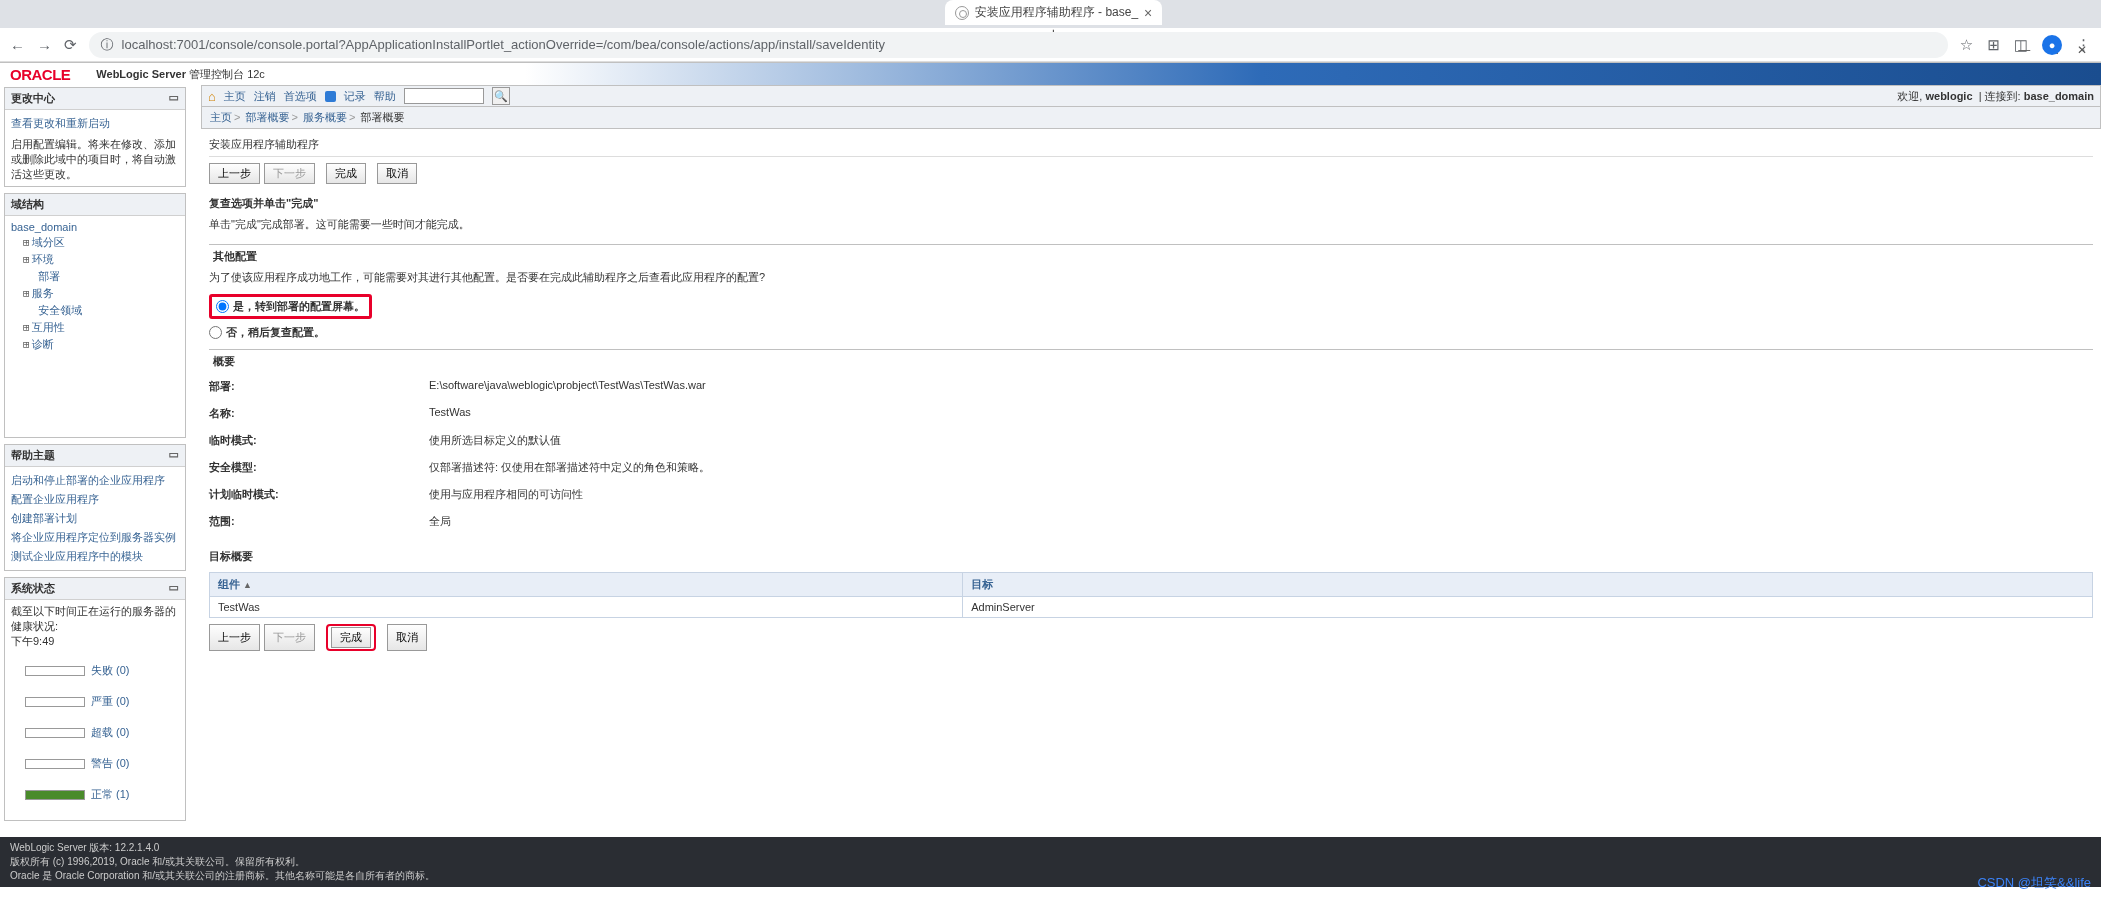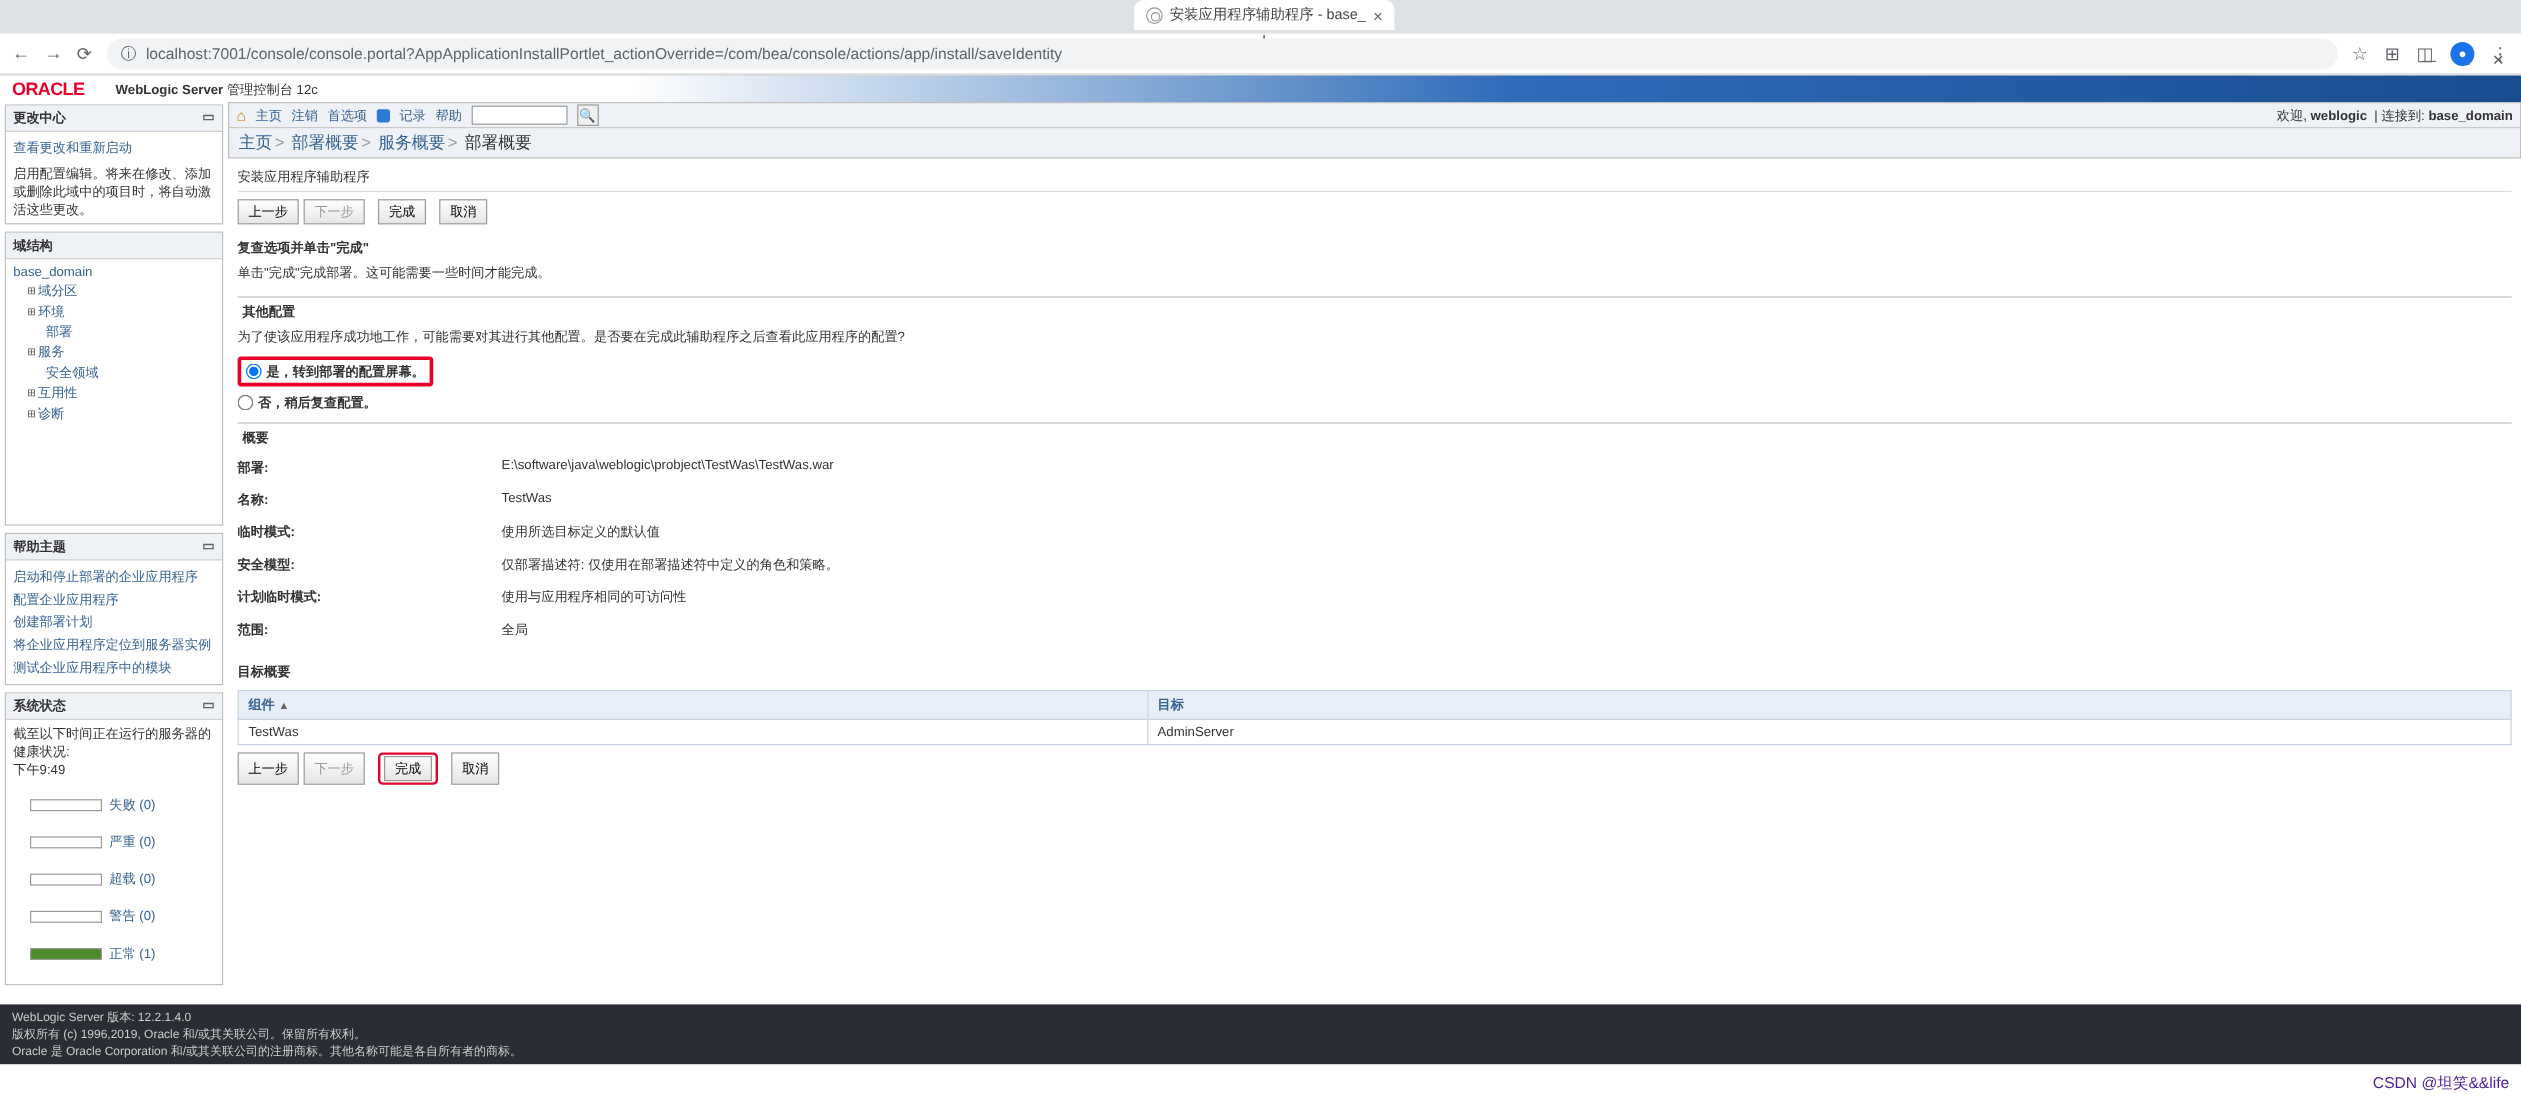--- a/index.html
+++ b/index.html
@@ -22,21 +22,21 @@
 .addr-right { display: flex; gap: 14px; align-items: center; color: #5f6368; font-size: 15px; }
 .avatar { width: 20px; height: 20px; background: #1a73e8; border-radius: 50%; display: flex; align-items: center; justify-content: center; color: #fff; font-size: 11px; }
 
 
 .ora-header { height: 22px; background: linear-gradient(to right, #fff 0%, #fff 25%, #2e6bb8 60%, #1a4d8f 100%); display: flex; align-items: center; padding-left: 10px; gap: 26px; }
 .ora-logo { color: #e8002a; font-weight: bold; font-size: 15px; letter-spacing: -0.5px; }
 .ora-title { font-size: 11px; color: #333; }
 .ora-title b { font-weight: bold; }
 
 
-.layout { display: flex; }
+.layout { display: flex; gap: 11px; }
 .left-col { width: 190px; padding: 2px 4px; }
 .panel { border: 1px solid #c0c0c0; margin-bottom: 6px; background: #fff; }
 .panel-h { background: #eef1f5; border-bottom: 1px solid #d0d0d0; padding: 3px 6px; font-weight: bold; font-size: 11px; display: flex; justify-content: space-between; }
 .panel-h .min { color: #666; font-size: 11px; }
 .panel-b { padding: 4px 6px; font-size: 11px; }
 .panel-b a { color: #376393; text-decoration: none; display: block; padding: 2px 0; }
 .tree-item { color: #376393; padding: 1px 0; }
 .tree-item .pm { color: #666; margin-right: 2px; font-family: monospace; }
 .tree-sub { padding-left: 12px; }
 .status-row { display: flex; align-items: center; gap: 6px; margin: 12px 0; padding-left: 14px; }
@@ -45,21 +45,21 @@
 .status-link { color: #376393; }
 
 .right-col { flex: 1; }
 .toolbar { background: #eef1f5; border: 1px solid #c0c0c0; padding: 2px 6px; display: flex; align-items: center; gap: 8px; height: 22px; }
 .toolbar a { color: #376393; text-decoration: none; }
 .home-ico { color: #d08000; font-size: 13px; }
 .rec-ico { display: inline-block; width: 11px; height: 11px; background: #2e7bd6; border-radius: 2px; vertical-align: middle; }
 .search-in { width: 80px; height: 16px; border: 1px solid #999; }
 .search-btn { width: 18px; height: 18px; border: 1px solid #999; background: #f0f0f0; font-size: 11px; padding: 0; }
 .welcome { margin-left: auto; font-size: 11px; }
-.crumb { background: #eef1f5; border: 1px solid #c0c0c0; border-top: none; padding: 3px 8px; font-size: 14px; }
+.crumb { background: #eef1f5; border: 1px solid #c0c0c0; border-top: none; padding: 3px 8px; font-size: 11px; }
 .crumb a { color: #376393; text-decoration: none; }
 .crumb .sep { color: #999; margin: 0 2px; }
 
 .content { padding: 4px 8px; }
 .page-title { font-size: 11px; padding: 4px 0; }
 .btn-row { padding: 6px 0; display: flex; gap: 4px; }
 .btn { border: 1px solid #999; background: linear-gradient(#fefefe,#e6e6e6); padding: 2px 8px; font-size: 11px; cursor: pointer; }
 .btn.disabled { color: #999; }
 .highlight-box { border: 2px solid #e8002a; border-radius: 4px; padding: 1px 3px; display: inline-block; }
 .section-t { font-weight: bold; padding: 6px 0 4px; }
@@ -72,21 +72,21 @@
 .kv-row { display: flex; padding: 6px 0; }
 .kv-row .k { width: 220px; font-weight: bold; }
 .kv-row .v { flex: 1; }
 .tbl { width: 100%; border-collapse: collapse; margin-top: 4px; }
 .tbl th, .tbl td { border: 1px solid #c7d3e3; padding: 4px 8px; text-align: left; font-size: 11px; }
 .tbl th { background: #e8eef7; }
 .tbl th a { color: #376393; text-decoration: none; }
 .sort-ico { font-size: 9px; color: #666; }
 
 .footer { background: #2a2d33; color: #ccc; font-size: 10px; padding: 4px 10px; margin-top: 8px; }
-.watermark { position: fixed; bottom: 3px; right: 10px; color: #4c1d95; font-size: 13px; }
+.watermark { position: fixed; bottom: 23px; right: 10px; color: #3b82f6; font-size: 13px; }
 </style>
 </head>
 <body>
 
 <div class="browser-top">
   <div class="tab-row">
     <div class="tab">
       <span class="fav"></span>
       <span>安装应用程序辅助程序 - base_</span>
       <span class="close">×</span>

